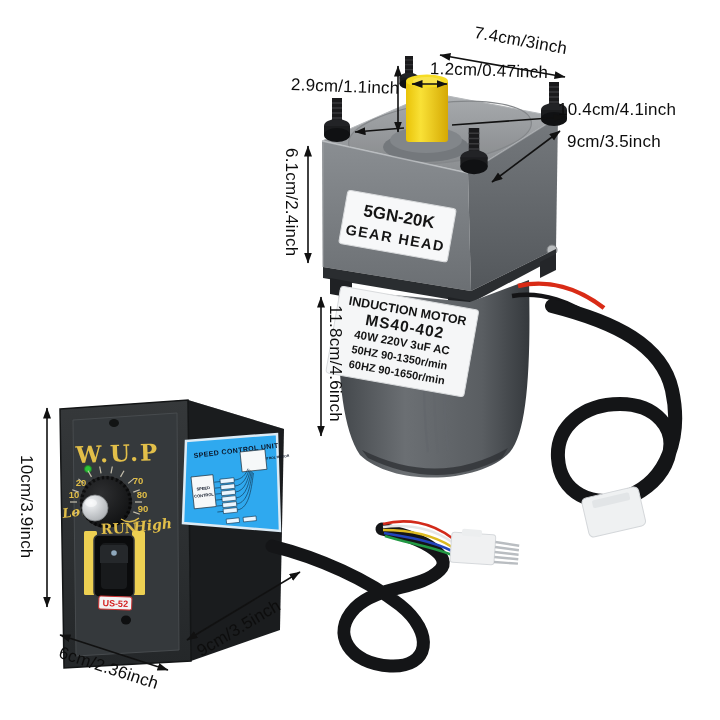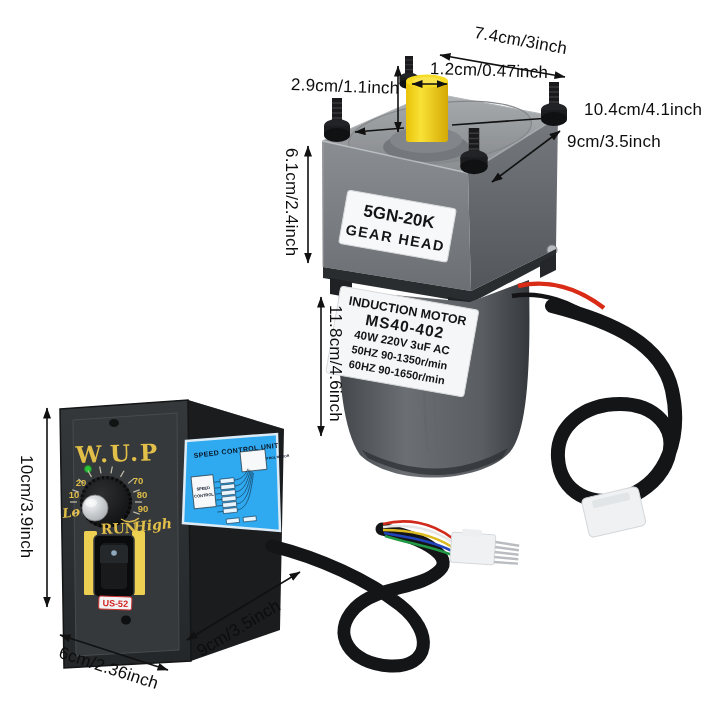--- a/index.html
+++ b/index.html
@@ -283,21 +283,21 @@
     <line x1="321" y1="297" x2="321" y2="436" marker-start="url(#ahs)" marker-end="url(#ah)"></line>
     <line x1="47" y1="408" x2="47" y2="607" marker-start="url(#ahs)" marker-end="url(#ah)"></line>
     <line x1="60" y1="635" x2="168" y2="670" marker-start="url(#ahs)" marker-end="url(#ah)"></line>
     <line x1="187" y1="640" x2="300" y2="572" marker-start="url(#ahs)" marker-end="url(#ah)"></line>
   </g>
 </svg>
 
 <div class="dim" style="left:476px;top:24px;transform:rotate(10deg);transform-origin:left top;">7.4cm/3inch</div>
 <div class="dim" style="left:430px;top:62px;transform:rotate(2deg);">1.2cm/0.47inch</div>
 <div class="dim" style="left:291px;top:78px;transform:rotate(2deg);">2.9cm/1.1inch</div>
-<div class="dim" style="left:584px;top:101px;">10.4cm/4.1inch</div>
+<div class="dim" style="left:558px;top:101px;">10.4cm/4.1inch</div>
 <div class="dim" style="left:567px;top:133px;">9cm/3.5inch</div>
 <div class="dim vert" style="left:283px;top:148px;">6.1cm/2.4inch</div>
 <div class="dim vert" style="left:327px;top:305px;">11.8cm/4.6inch</div>
 <div class="dim vert" style="left:18px;top:455px;">10cm/3.9inch</div>
 <div class="dim" style="left:62px;top:644px;transform:rotate(18deg);transform-origin:left top;">6cm/2.36inch</div>
 <div class="dim" style="left:194px;top:645px;transform:rotate(-31deg);transform-origin:left top;">9cm/3.5inch</div>
 
 </div>
 
 </body></html>

